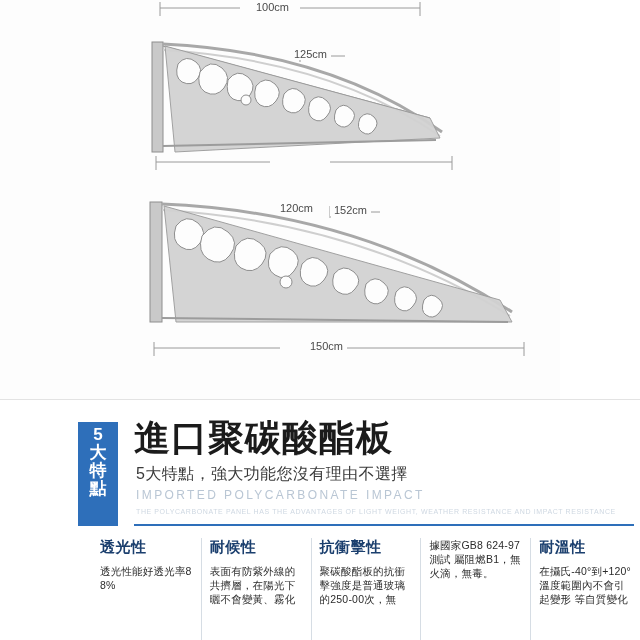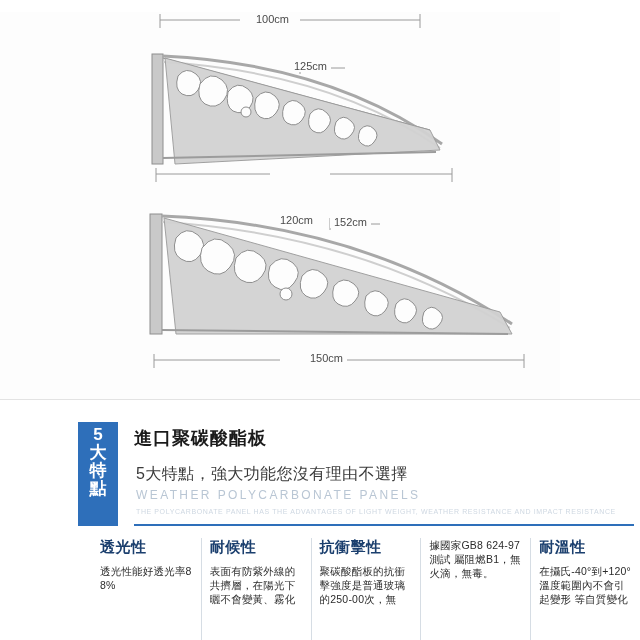--- a/index.html
+++ b/index.html
@@ -5,21 +5,21 @@
   html,body{margin:0;padding:0;}
   body{
     width:640px;height:640px;
     background:#ffffff;
     font-family:"Liberation Sans", sans-serif;
     overflow:hidden;
     position:relative;
   }
   
   .diagram-panel{
-    position:absolute;left:0;top:12px;width:560px;height:400px;
+    position:absolute;left:0;top:0;width:560px;height:400px;
     background:#fdfdfd;
     overflow:hidden;
     text-align:right;
   }
   .dim-label{
     position:absolute;
     font-family:"Liberation Sans", sans-serif;
     font-size:11px;
     color:#4a4a4a;
     background:#fdfdfd;
@@ -48,22 +48,22 @@
     font-size:17px;
     font-weight:bold;
     line-height:1.05;
     text-align:center;
     padding-top:4px;
     box-sizing:border-box;
     letter-spacing:0px;
   }
   .badge span{display:block;}
   .title-main{
-    position:absolute;left:56px;top:12px;
-    font-size:18px;font-weight:bold;color:#1b1b1b;letter-spacing:1px;
+    position:absolute;left:56px;top:0;
+    font-size:36px;font-weight:bold;color:#1b1b1b;letter-spacing:1px;
   }
   .title-sub{
     position:absolute;left:58px;top:50px;
     font-size:16px;color:#3a3a3a;letter-spacing:0.4px;
   }
   .title-en{
     position:absolute;left:58px;top:74px;
     font-size:12px;color:#b9c6d4;letter-spacing:2.4px;
   }
   .title-en2{
@@ -190,21 +190,21 @@
 
     <div class="badge">
       <span>5</span>
       <span>大</span>
       <span>特</span>
       <span>點</span>
     </div>
 
     <div class="title-main">進口聚碳酸酯板</div>
     <div class="title-sub">5大特點，強大功能您沒有理由不選擇</div>
-    <div class="title-en">WEATHER POLYCARBONATE PANELS</div>
+    <div class="title-en">IMPORTED POLYCARBONATE IMPACT</div>
     <div class="title-en2">THE POLYCARBONATE PANEL HAS THE ADVANTAGES OF LIGHT WEIGHT, WEATHER RESISTANCE AND IMPACT RESISTANCE</div>
     <div class="hr-blue"></div>
 
     <div class="cols">
       <div class="col">
         <div class="col-title">透光性</div>
         <div class="col-body">透光性能好透光率88%</div>
       </div>
       <div class="col">
         <div class="col-title">耐候性</div>

